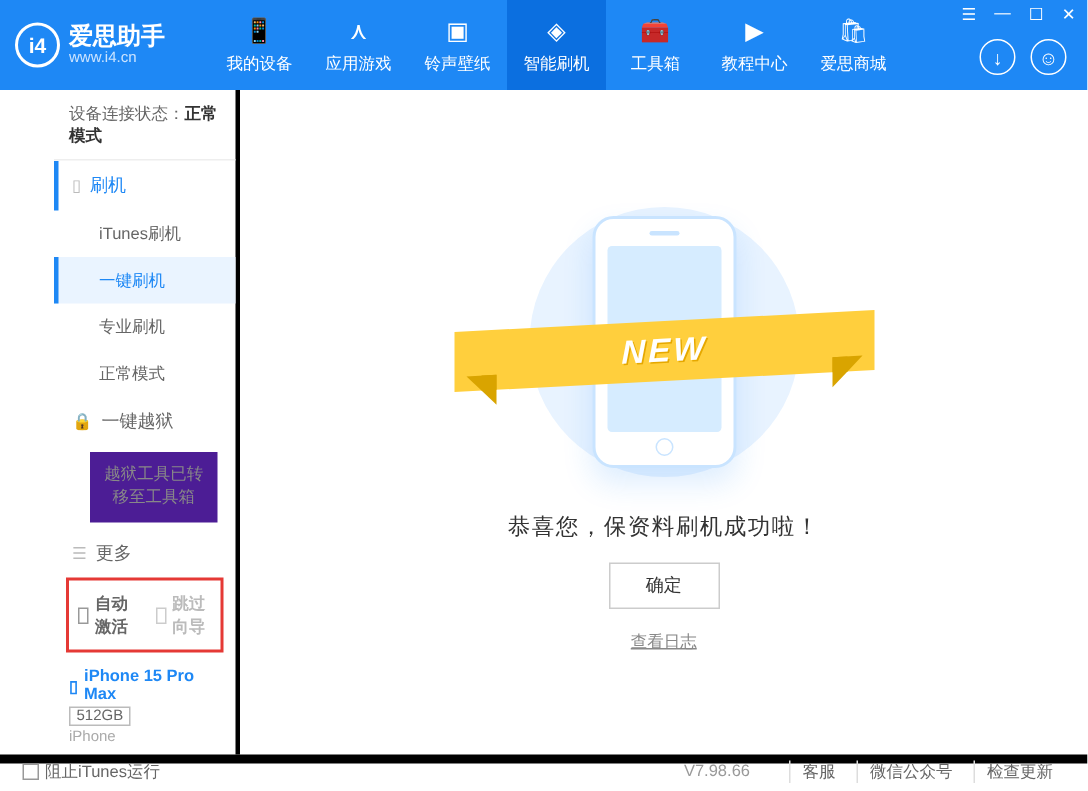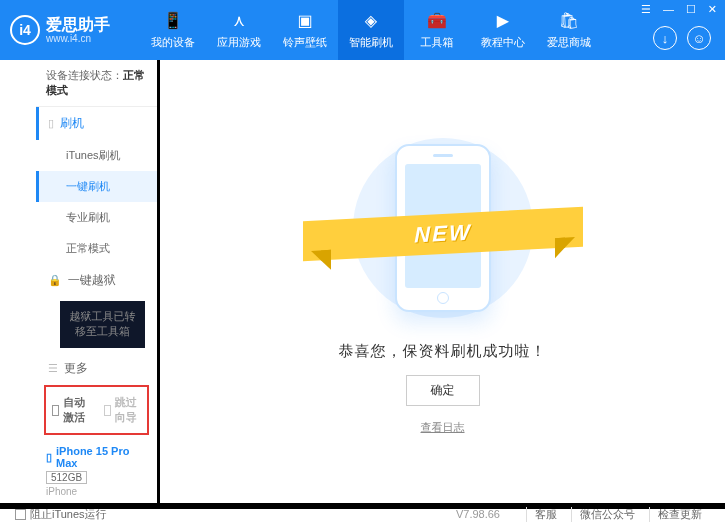--- a/index.html
+++ b/index.html
@@ -27,21 +27,21 @@
 .conn-status { padding: 8px 10px; color: #666; font-size: 11px; border-bottom: 1px solid #eee; }
 .conn-status .mode { color: #333; font-weight: bold; }
 
 .side-nav { flex: 1; overflow: auto; }
 .side-group { padding: 8px 12px; color: #666; font-size: 12px; display: flex; align-items: center; gap: 6px; }
 .side-group.top { color: #1e88f5; border-left: 3px solid #1e88f5; padding-left: 9px; }
 .gi { color: #bbb; font-size: 11px; }
 .side-item { padding: 8px 10px 8px 30px; color: #666; font-size: 11px; cursor: pointer; }
 .side-item.active { background: #eaf4ff; color: #1e88f5; position: relative; }
 .side-item.active::before { content: ""; position: absolute; left: 0; top: 0; bottom: 0; width: 3px; background: #1e88f5; }
-.side-item.disabled-note { background: #0f172a; margin: 4px 12px 4px 24px; padding: 8px; text-align: center; color: #888; line-height: 1.4; font-size: 11px; }
+.side-item.disabled-note { background: #4c1d95; margin: 4px 12px 4px 24px; padding: 8px; text-align: center; color: #888; line-height: 1.4; font-size: 11px; }
 
 .checkbox-row { border: 2px solid #e53935; margin: 4px 8px; padding: 8px 6px; display: flex; gap: 14px; font-size: 11px; color: #666; font-weight: bold; }
 .cb { display: flex; align-items: center; gap: 4px; }
 .cb.off { color: #bbb; }
 .cb-box { width: 11px; height: 11px; border: 1px solid #999; display: inline-block; }
 .cb.off .cb-box { border-color: #ccc; }
 
 .device-block { padding: 6px 10px; font-size: 11px; }
 .device-name { color: #1e88f5; font-weight: bold; display: flex; align-items: center; gap: 4px; }
 .storage-badge { display: inline-block; border: 1px solid #bbb; padding: 0 4px; font-size: 10px; color: #666; margin-top: 2px; }

